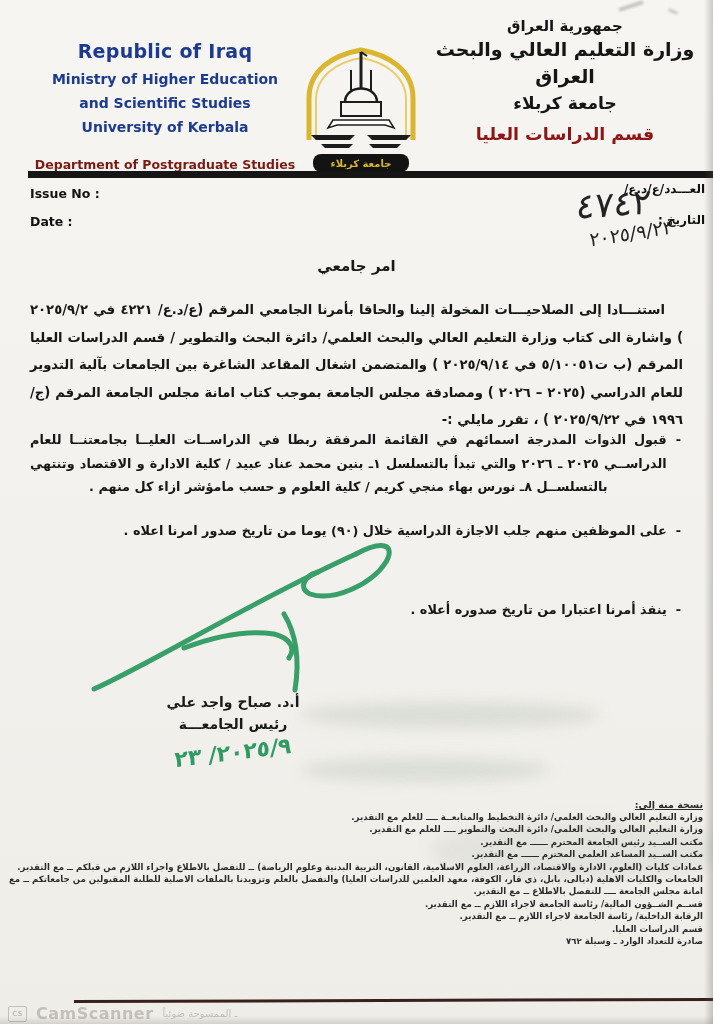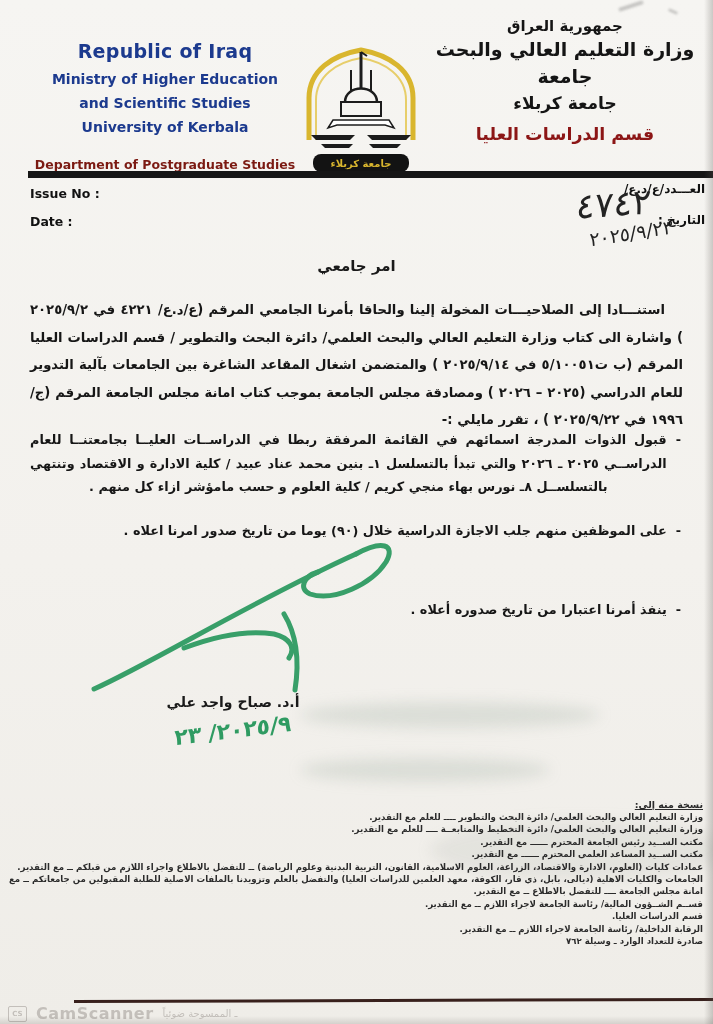--- a/index.html
+++ b/index.html
@@ -127,21 +127,21 @@
       <path d="M26 104 L58 104 L54 108 L30 108 Z" fill="#1c1c1c"></path>
       <path d="M106 104 L74 104 L78 108 L102 108 Z" fill="#1c1c1c"></path>
 
       <rect x="18" y="114" width="96" height="18" rx="8" fill="#131313"></rect>
       <text x="66" y="127" text-anchor="middle" font-size="10" font-weight="bold" fill="#d9b62e">جامعة كربلاء</text>
     </svg>
   </div>
 
   <div class="ar-block">
     <div class="calli c1">جمهورية العراق</div>
-    <div class="calli c2">وزارة التعليم العالي والبحث جامعة</div>
+    <div class="calli c2">وزارة التعليم العالي والبحث العراق</div>
     <div class="calli c3">جامعة كربلاء</div>
     <div class="dept">قسم الدراسات العليا</div>
   </div>
 
   <div class="bar"></div>
 
   <div class="ref-en">
     <div>Issue No :</div>
     <div class="date">Date :</div>
   </div>
@@ -177,35 +177,36 @@
       <path d="M196 80 C207 98 212 124 207 156"></path>
     </g>
   </svg>
 
   <div class="smudge sm1"></div>
   <div class="smudge sm2"></div>
   <div class="smudge sm3"></div>
 
   <div class="sig-block">
     <div class="sig-name">أ.د. صباح واجد علي</div>
+    <div class="sig-role">رئيس الجامعـــة</div>
     <div class="sig-date">٢٠٢٥/٩/ ٢٣</div>
   </div>
 
   <div class="dist">
     <div class="head">نسخة منه إلى:</div>
+    <div class="item">وزارة التعليم العالي والبحث العلمي/ دائرة التخطيط والمتابعــة ــــ للعلم مع التقدير.</div>
     <div class="item">وزارة التعليم العالي والبحث العلمي/ دائرة البحث والتطوير ــــ للعلم مع التقدير.</div>
-    <div class="item">وزارة التعليم العالي والبحث العلمي/ دائرة التخطيط والمتابعــة ــــ للعلم مع التقدير.</div>
     <div class="item">مكتب الســيد رئيس الجامعة المحترم ــــــ مع التقدير.</div>
     <div class="item">مكتب الســيد المساعد العلمي المحترم ــــــ مع التقدير.</div>
     <div class="item">عمادات كليات (العلوم، الادارة والاقتصاد، الزراعة، العلوم الاسلامية، القانون، التربية البدنية وعلوم الرياضة) ــ للتفضل بالاطلاع واجراء اللازم من قبلكم ــ مع التقدير.</div>
     <div class="item">الجامعات والكليات الاهلية (ديالى، بابل، ذي قار، الكوفة، معهد العلمين للدراسات العليا) والتفضل بالعلم وتزويدنا بالملفات الاصلية للطلبة المقبولين من جامعاتكم ــ مع التقدير.</div>
     <div class="item">امانة مجلس الجامعة ــــ للتفضل بالاطلاع ــ مع التقدير.</div>
     <div class="item">قســم الشــؤون المالية/ رئاسة الجامعة لاجراء اللازم ــ مع التقدير.</div>
+    <div class="item">الرقابة الداخلية/ رئاسة الجامعة لاجراء اللازم ــ مع التقدير.</div>
     <div class="item">قسم الدراسات العليا.</div>
-    <div class="item">الرقابة الداخلية/ رئاسة الجامعة لاجراء اللازم ــ مع التقدير.</div>
     <div class="item">صادرة للتعداد الوارد ـ وسيلة ٧٦٢</div>
   </div>
 
   <div class="bottom-line"></div>
   <div class="wm">
     <span class="csbox">CS</span>
     <span class="csname">CamScanner</span>
     <span class="csar">ـ الممسوحة ضوئياً</span>
   </div>
 

